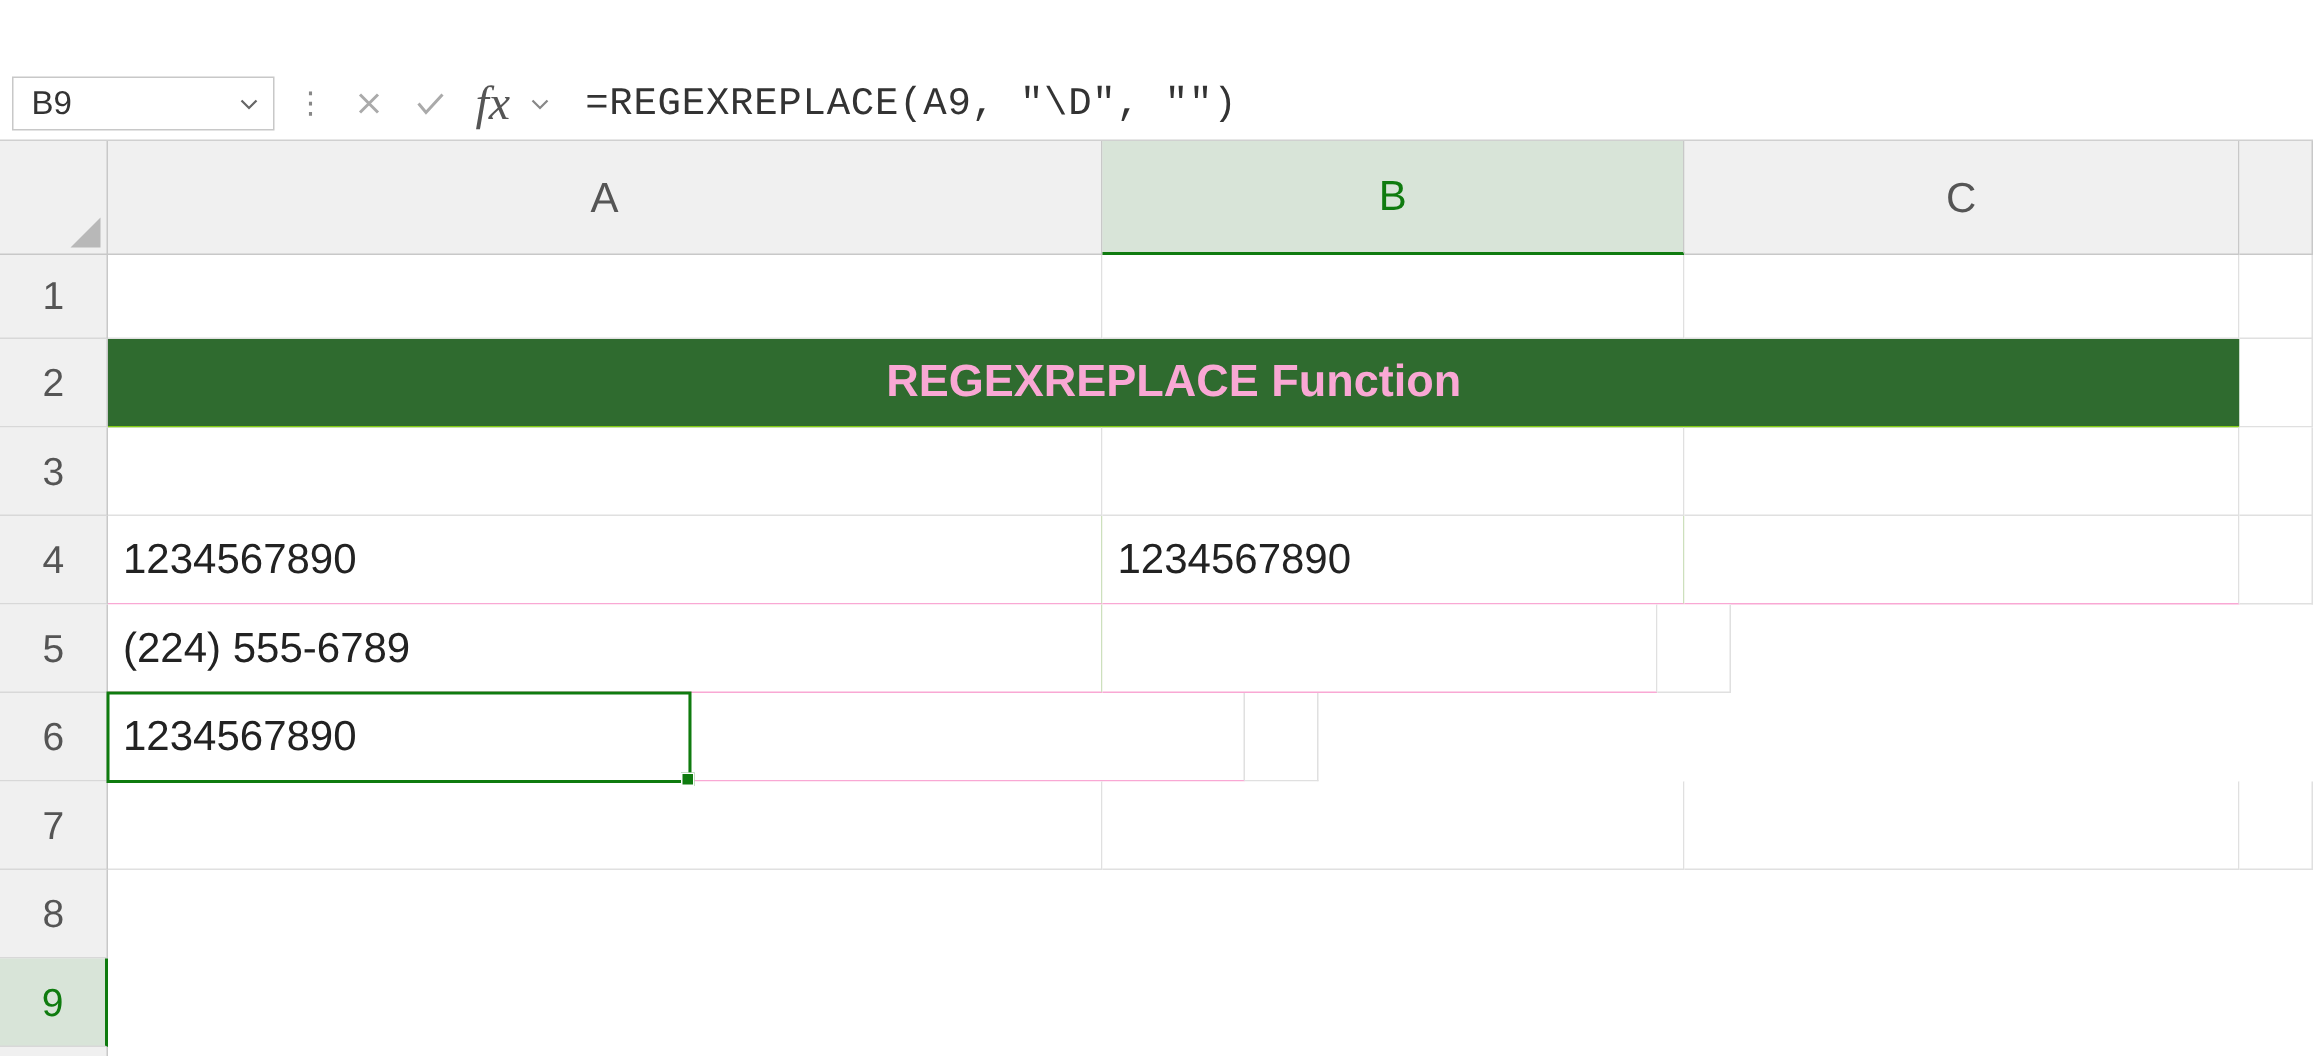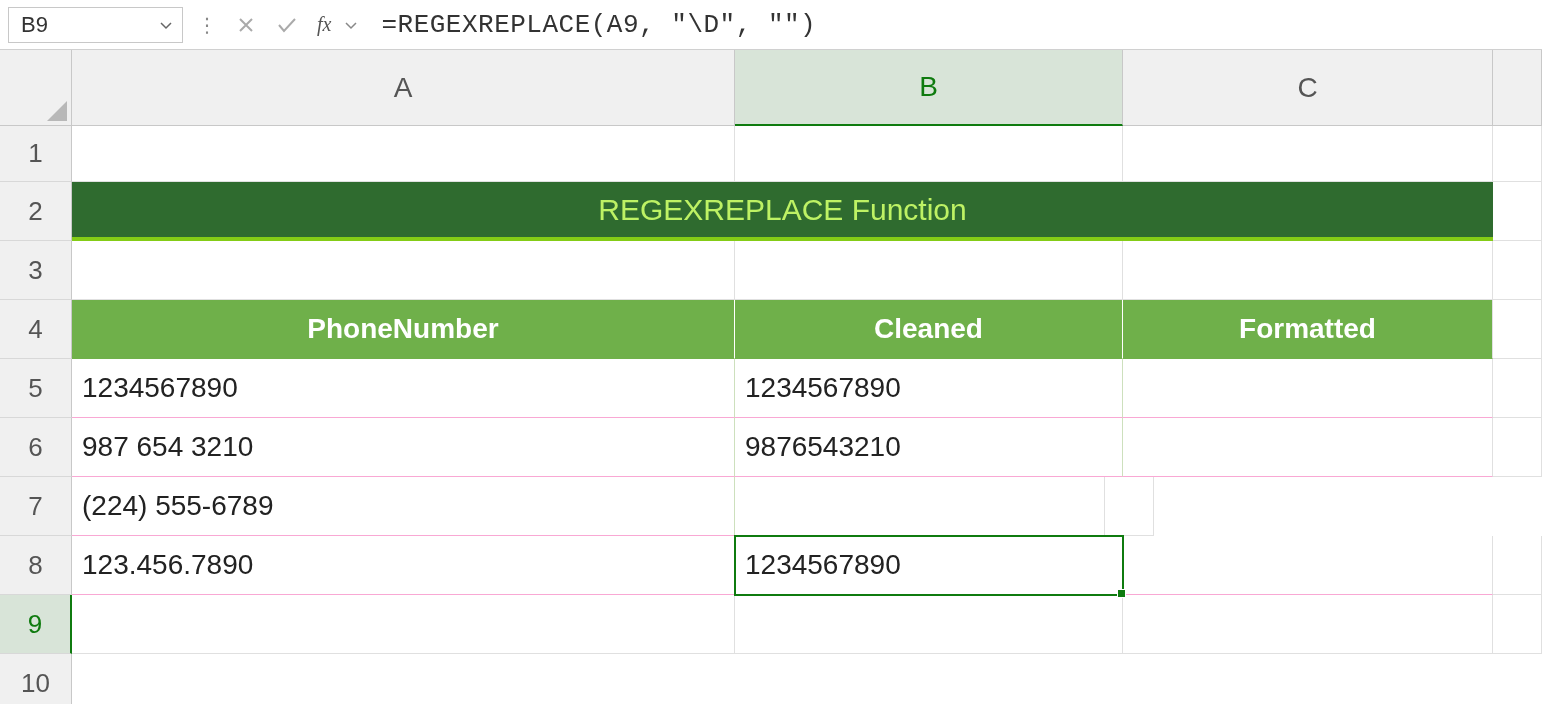--- a/index.html
+++ b/index.html
@@ -6,38 +6,39 @@
     body { font-family: "Segoe UI", Arial, sans-serif; background: #ffffff; overflow: hidden; width: 1542px; height: 704px; }
     
     .formula-bar {
       display: flex;
       align-items: center;
       height: 50px;
       border-bottom: 1px solid #d0d0d0;
       background: #ffffff;
       padding: 0 8px;
       gap: 10px;
+      margin-top: 44px;
     }
     .name-box {
       width: 175px;
       height: 36px;
       border: 1px solid #c8c8c8;
       background: #ffffff;
       display: flex;
       align-items: center;
       justify-content: space-between;
       padding: 0 10px 0 12px;
       font-size: 22px;
       color: #333;
     }
     .name-box-chevron { color: #666; font-size: 14px; }
     .fb-divider { color: #888; font-size: 20px; padding: 0 4px; }
     .fb-icon { color: #999; font-size: 22px; padding: 0 6px; display: inline-flex; align-items: center; }
     .fb-icon.cancel { font-style: normal; }
-    .fb-fx { font-style: italic; font-family: "Times New Roman", serif; font-size: 20px; color: #555; padding: 0 4px; }
+    .fb-fx { font-style: italic; font-family: "Times New Roman", serif; font-size: 32px; color: #555; padding: 0 4px; }
     .fb-chevron { color: #777; font-size: 14px; padding-right: 8px; }
     .formula-input {
       flex: 1;
       font-family: Consolas, "Courier New", monospace;
       font-size: 26px;
       color: #333;
       letter-spacing: 0.5px;
       padding-left: 6px;
       height: 36px;
       display: flex;
@@ -114,25 +115,26 @@
       color: #222;
       display: flex;
       align-items: center;
       padding: 0 10px;
       background: #ffffff;
       position: relative;
     }
     
     .title-cell {
       background: #2f6b2f;
-      color: #bef264;
+      color: #f9a8d4;
       font-size: 30px;
       justify-content: center;
       border-right: none;
-      border-bottom: 4px solid #84cc16;
+      border-bottom: 1px solid #84cc16;
+      font-weight: bold;
     }
     .header-cell {
       background: #6fb04a;
       color: #ffffff;
       font-size: 28px;
       font-weight: 600;
       justify-content: center;
       border-right: 1px solid #ffffff;
       border-bottom: 1px solid #6fb04a;
     }
@@ -235,46 +237,33 @@
         <div class="cell colRest rH"></div>
       </div>
 
       <div class="row">
         <div class="cell colA rH"></div>
         <div class="cell colB rH"></div>
         <div class="cell colC rH"></div>
         <div class="cell colRest rH"></div>
       </div>
 
-      <div class="row">
-        <div class="cell header-cell colA rH">PhoneNumber</div>
-        <div class="cell header-cell colB rH">Cleaned</div>
-        <div class="cell header-cell last colC rH">Formatted</div>
-        <div class="cell colRest rH"></div>
-      </div>
 
       <div class="row">
         <div class="cell data-cell colA rH">1234567890</div>
         <div class="cell data-cell colB rH">1234567890</div>
         <div class="cell data-cell last-col colC rH"></div>
         <div class="cell colRest rH"></div>
       </div>
       <div class="row">
-        <div class="cell data-cell colA rH">987 654 3210</div>
-        <div class="cell data-cell colB rH">9876543210</div>
-        <div class="cell data-cell last-col colC rH"></div>
-        <div class="cell colRest rH"></div>
-      </div>
-      <div class="row">
         <div class="cell data-cell colA rH">(224) 555-6789</div>
         <div class="cell data-cell last-col colC rH"></div>
         <div class="cell colRest rH"></div>
       </div>
       <div class="row">
-        <div class="cell data-cell colA rH">123.456.7890</div>
         <div class="cell data-cell colB rH selected-cell">
           <span>1234567890</span>
           <div class="fill-handle"></div>
         </div>
         <div class="cell data-cell last-col colC rH"></div>
         <div class="cell colRest rH"></div>
       </div>
 
       <div class="row">
         <div class="cell colA rH"></div>

